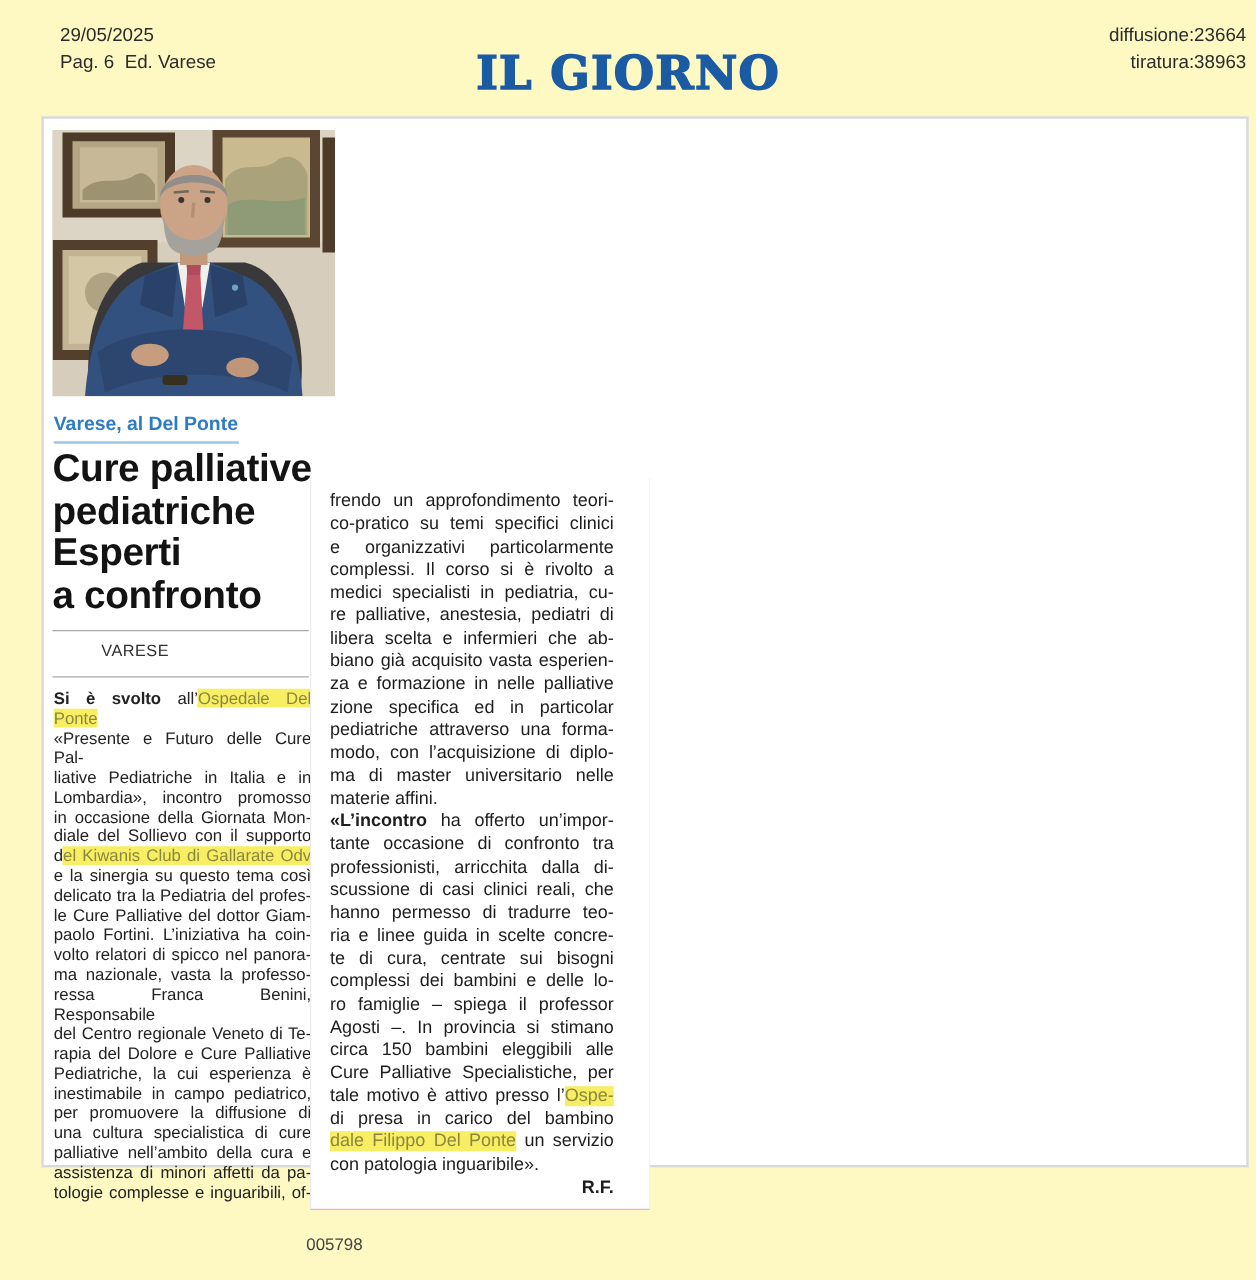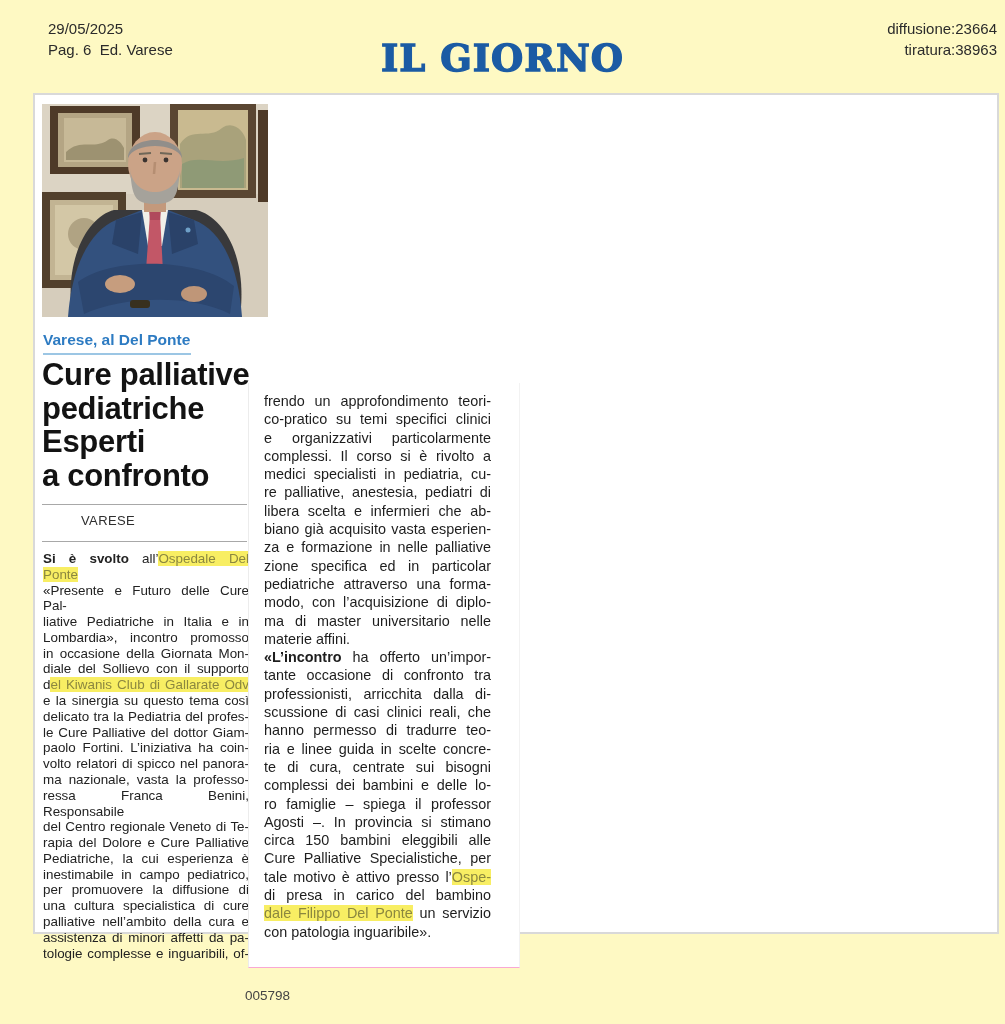--- a/index.html
+++ b/index.html
@@ -173,18 +173,19 @@
         <div class="ln"><span class="seg-n">te di cura, centrate sui bisogni</span></div>
         <div class="ln"><span class="seg-n">complessi dei bambini e delle lo-</span></div>
         <div class="ln"><span class="seg-n">ro famiglie – spiega il professor</span></div>
         <div class="ln"><span class="seg-n">Agosti –. In provincia si stimano</span></div>
         <div class="ln"><span class="seg-n">circa 150 bambini eleggibili alle</span></div>
         <div class="ln"><span class="seg-n">Cure Palliative Specialistiche, per</span></div>
         <div class="ln"><span class="seg-n">tale motivo è attivo presso l’</span><span class="seg-hl">Ospe-</span></div>
         <div class="ln"><span class="seg-n">di presa in carico del bambino</span></div>
         <div class="ln"><span class="seg-hl">dale Filippo Del Ponte</span><span class="seg-n"> un servizio</span></div>
         <div class="ln nj"><span class="seg-n">con patologia inguaribile».</span></div>
+        <div class="ln right"><span class="seg-b">R.F.</span></div>
       </div>
   </div>
 
   <div class="abs footer-code">005798</div>
 
 </div>
 
 </body></html>

